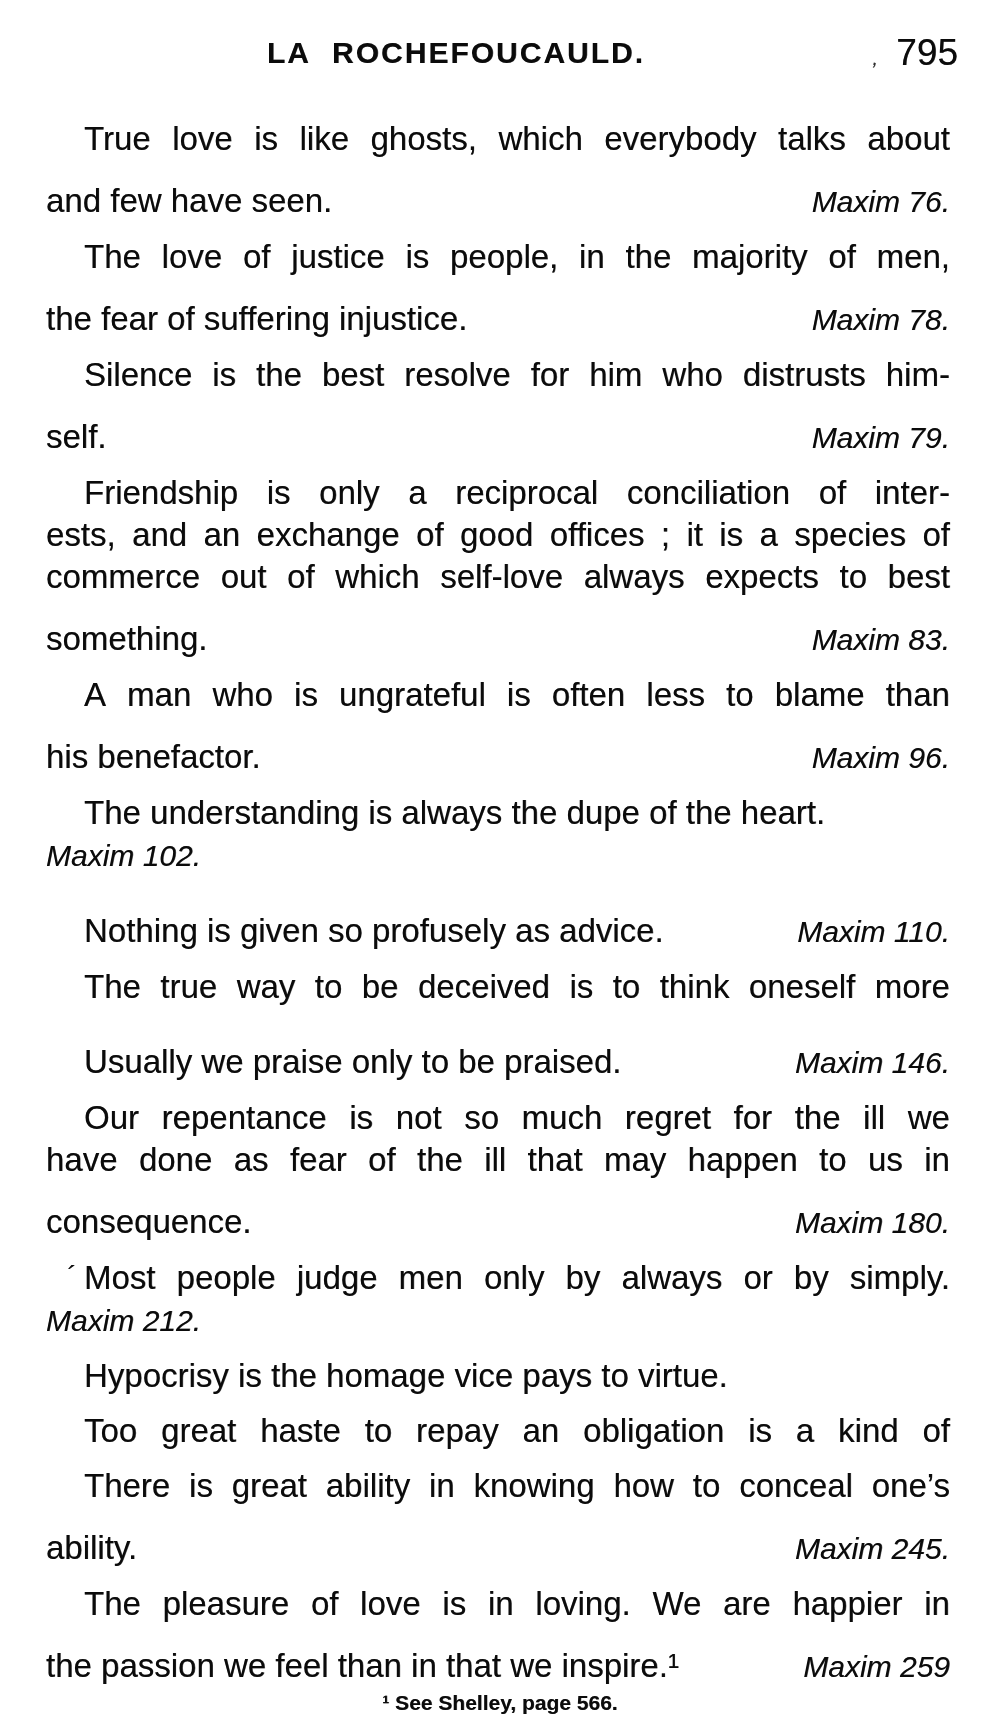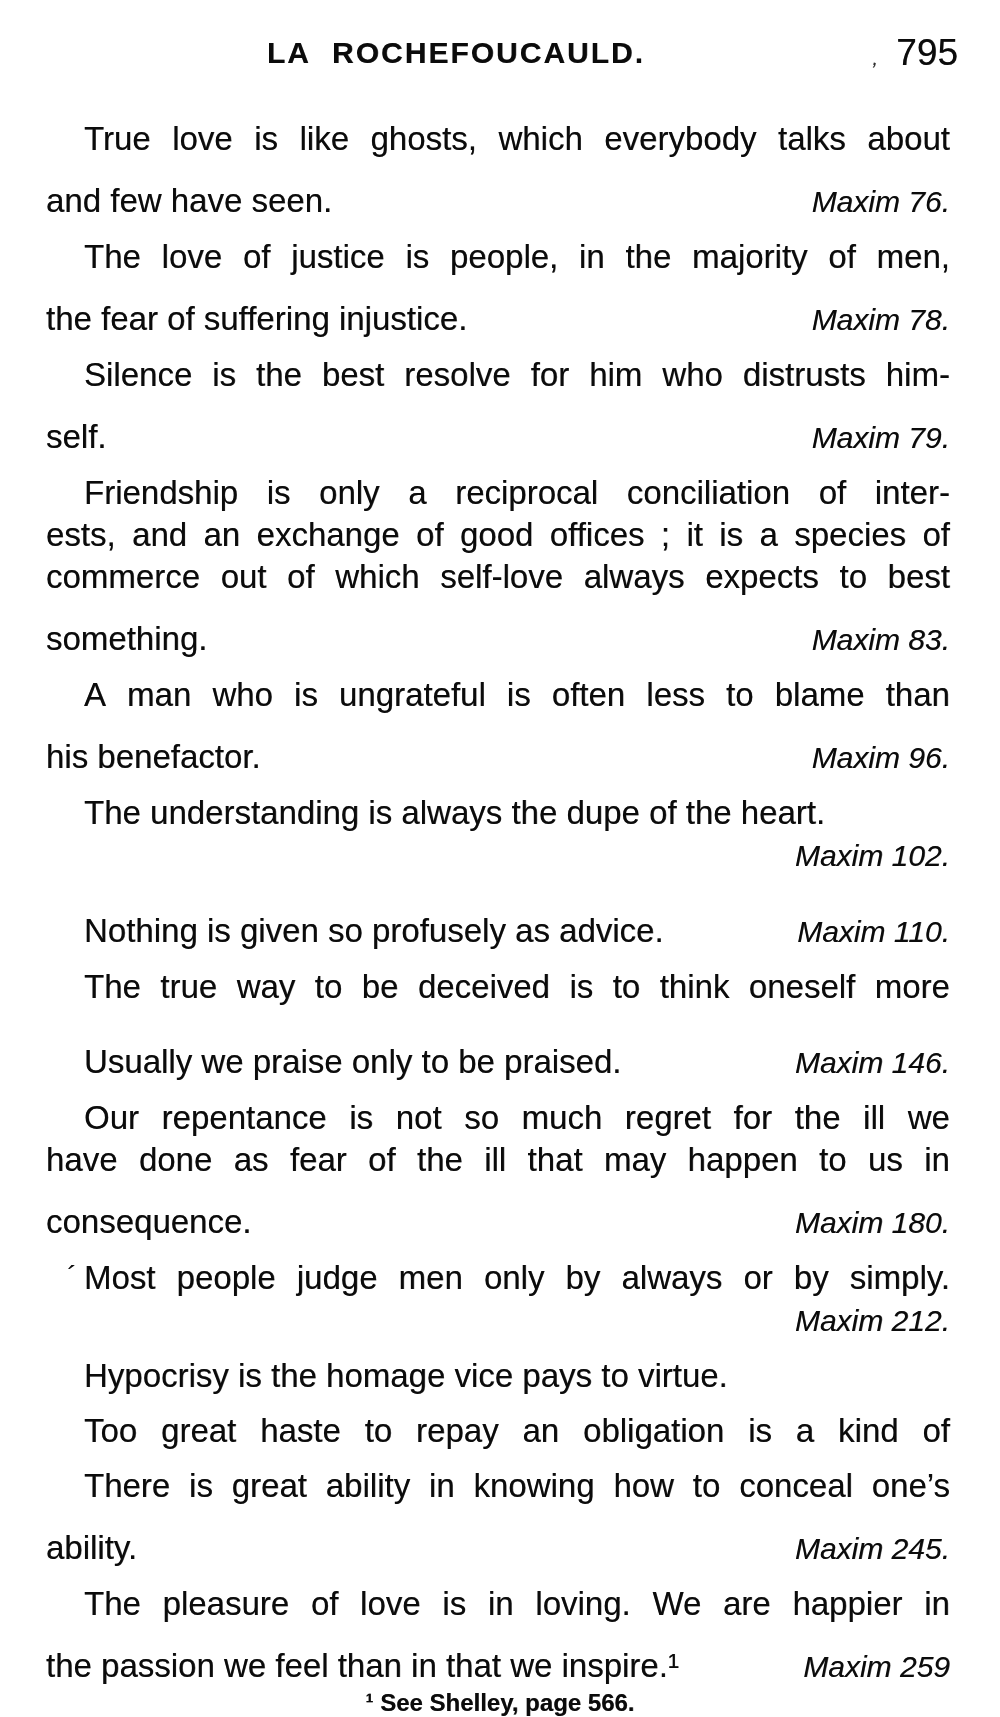--- a/index.html
+++ b/index.html
@@ -21,23 +21,23 @@
   
   .maxims{padding:46px 50px 0 46px;}
   .maxim{margin-top:13px;font-size:33px;}
   .maxim:first-child{margin-top:0;}
   .line{line-height:42px;position:relative;}
   .first{padding-left:38px;}
   .just{display:flex;justify-content:space-between;}
   .lastline{display:flex;justify-content:space-between;align-items:baseline;}
   .ltext{white-space:nowrap;margin-top:20px;}
   .attr{font-style:italic;font-size:30px;white-space:nowrap;flex-shrink:0;}
-  .attr-row{text-align:right;line-height:42px;}
+  .attr-row{text-align:left;line-height:42px;}
   .lead-mark{position:absolute;left:20px;top:-3px;font-size:26px;font-style:italic;}
-  .footnote{text-align:center;font-size:24px;font-weight:bold;line-height:30px;}
+  .footnote{text-align:center;font-size:21px;font-weight:bold;line-height:30px;}
 </style>
 </head>
 <body>
 
 <div class="page">
   <div class="header">
     <div class="header-title">LA ROCHEFOUCAULD.</div>
     <div class="header-right">
       <span class="speck">,</span>
       <span class="pagenum">795</span>

